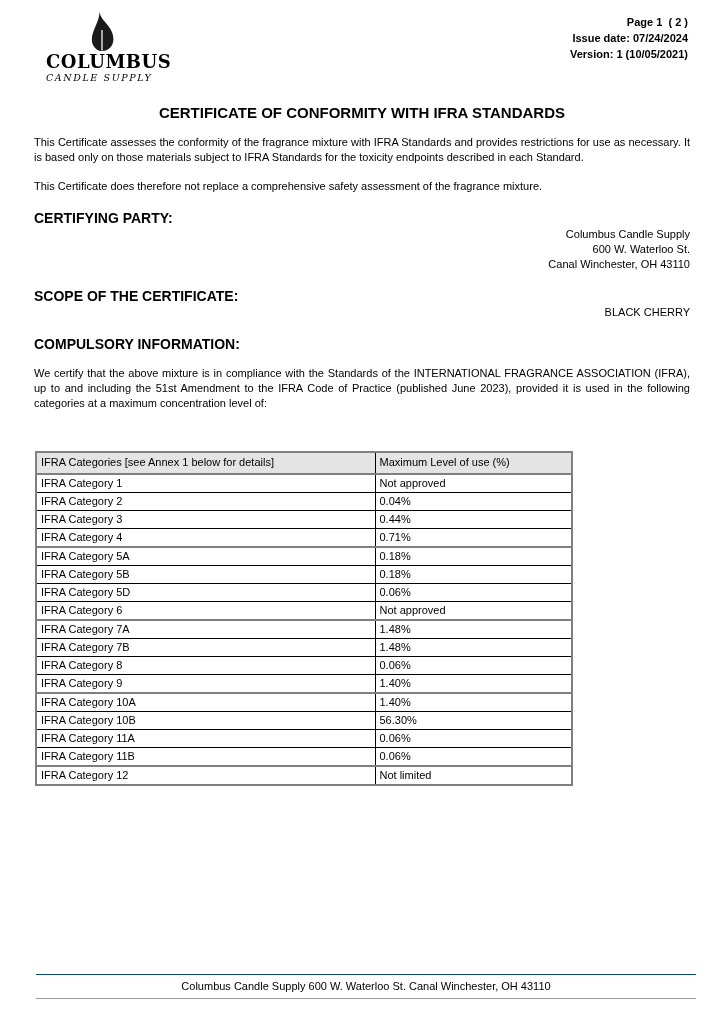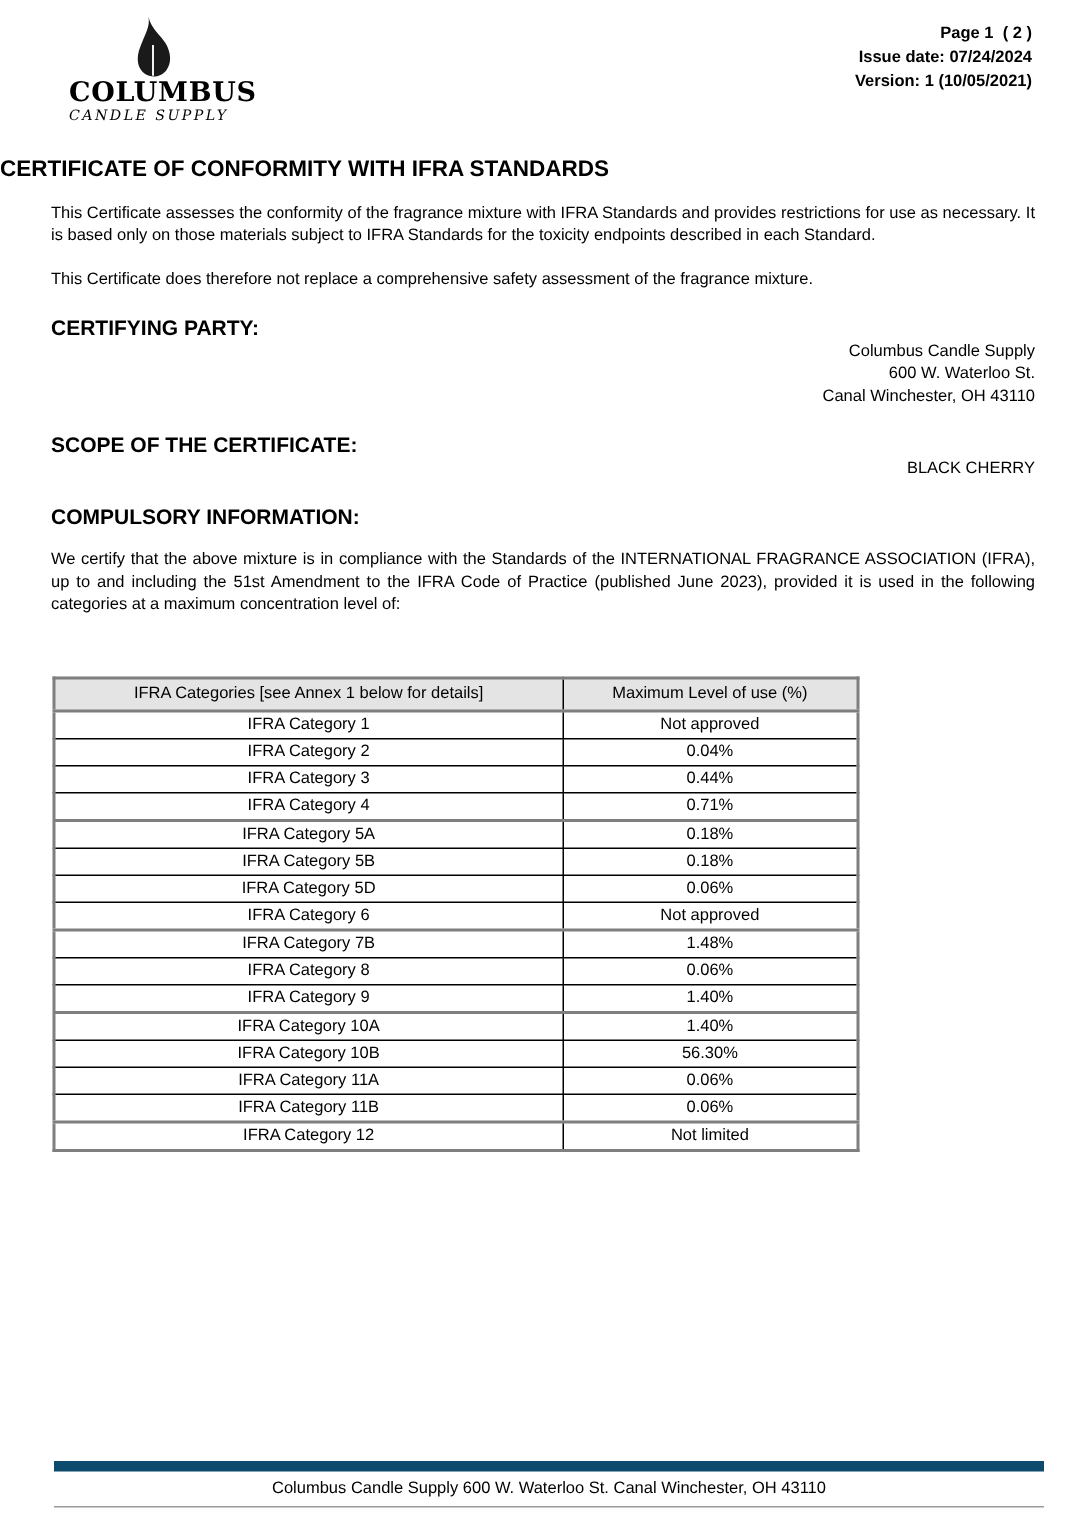--- a/index.html
+++ b/index.html
@@ -22,46 +22,46 @@
     font-family: "DejaVu Serif", "Liberation Serif", serif;
     font-weight: bold; font-size: 18px; letter-spacing: 0.5px; line-height: 1.05;
     margin-top: 1px; white-space: nowrap;
   }
   .brand-sub {
     font-family: "DejaVu Serif", "Liberation Serif", serif;
     font-size: 9.5px; letter-spacing: 1.6px; line-height: 1.25; white-space: nowrap; font-style: italic;
   }
   .doc-meta { text-align: right; font-size: 11px; font-weight: bold; line-height: 16px; padding-top: 4px; }
   
-  .title { font-size: 15px; font-weight: bold; margin-top: 20px; }
+  .title { text-align: center; font-size: 15px; font-weight: bold; margin-top: 20px; }
   .content { padding: 0 34px; font-size: 11px; line-height: 15px; }
   .content p { margin: 14px 0 0; }
   .content p.justify { text-align: justify; }
   h2.section { font-size: 14px; font-weight: bold; margin: 16px 0 1px; line-height: 16px; }
   .plain-line { line-height: 15px; text-align: right; }
   
   table.ifra {
     border-collapse: collapse; width: 536px; margin: 40px 0 0 1px;
     font-size: 11px; table-layout: fixed;
   }
   table.ifra col.c1 { width: 339px; }
   table.ifra col.c2 { width: 197px; }
   table.ifra th, table.ifra td {
-    border: 1px solid #000; text-align: center; font-weight: normal;
+    border: 1px solid #000; text-align: left; font-weight: normal;
     padding: 2px 4px; line-height: 13px; height: 18px;
   }
   table.ifra { border: 2px solid #7f7f7f; }
   table.ifra thead th {
     background: #e4e4e4; border-bottom: 2px solid #7f7f7f; height: 22px; line-height: 15px;
   }
   table.ifra tr.group-end td { border-bottom: 2px solid #7f7f7f; }
   
   .footer {
     position: absolute; left: 36px; right: 28px; top: 974px;
-    border-top: 7px solid #0c4a6e; border-bottom: 1px solid #9a9a9a;
+    border-top: 1px solid #0c4a6e; border-bottom: 1px solid #9a9a9a;
     text-align: center; font-size: 11px; padding: 4px 0 5px; line-height: 14px;
   }
 </style>
 </head>
 <body>
 
 <div class="page">
 
   <div class="header-row">
     <div class="logo">
@@ -136,20 +136,24 @@
           </tr>
           <tr>
             <td>IFRA Category 5D</td>
             <td>0.06%</td>
           </tr>
           <tr class="group-end">
             <td>IFRA Category 6</td>
             <td>Not approved</td>
           </tr>
           <tr>
+            <td>IFRA Category 7A</td>
+            <td>1.48%</td>
+          </tr>
+          <tr>
             <td>IFRA Category 7B</td>
             <td>1.48%</td>
           </tr>
           <tr>
             <td>IFRA Category 8</td>
             <td>0.06%</td>
           </tr>
           <tr class="group-end">
             <td>IFRA Category 9</td>
             <td>1.40%</td>

